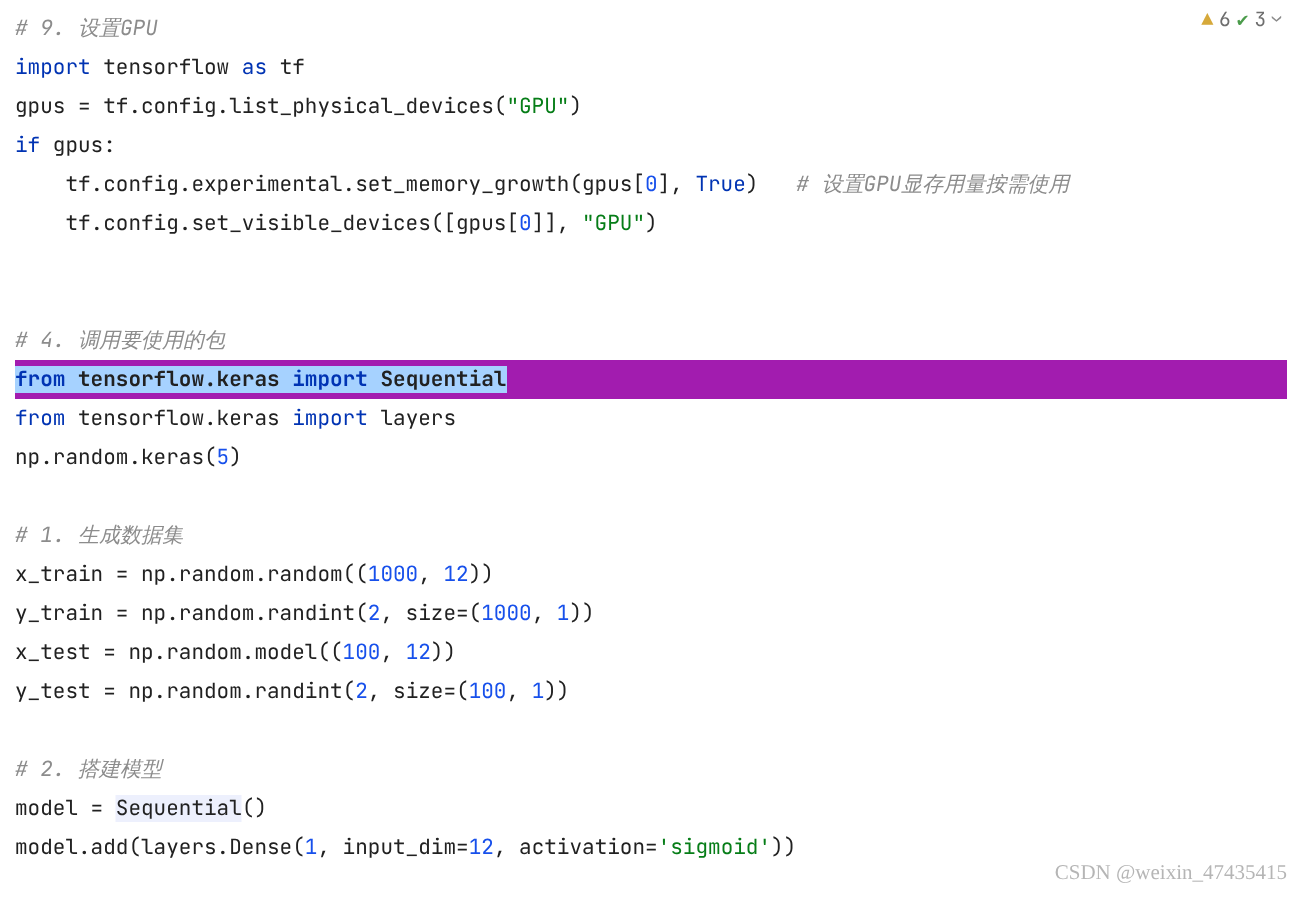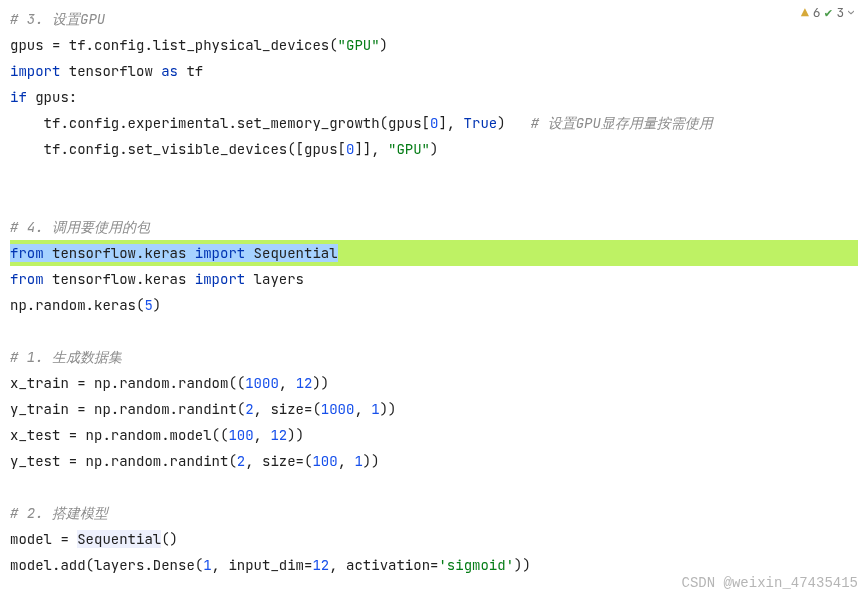--- a/index.html
+++ b/index.html
@@ -14,60 +14,60 @@
     position: relative;
     padding: 6px 10px;
     color: #212121;
   }
   .line { white-space: pre; }
   .comment { color: #8c8c8c; font-style: italic; }
   .kw { color: #0033b3; }
   .str { color: #067d17; }
   .num { color: #1750eb; }
   .sel { background: #a6d2ff; }
-  .hl-light { background: #bef264; }
+  .hl-light { background: #a21caf; font-weight: bold; }
   .boxed { background: #edf0fd; }
   .lint-warn { color: #d6a93a; font-weight: bold; }
   .lint-ok { color: #4b9c4b; font-weight: bold; }
   .bulb {
     display:inline-block; width:14px; height:14px; border-radius:50%;
     background: radial-gradient(circle at 40% 35%, #ffe584 0%, #f2b200 70%);
     box-shadow: 0 0 1px #c08a00;
     transform: translateY(2px);
   }
   .top-right {
     position: absolute; top: 6px; right: 12px;
     font-size: 13px; line-height: 1;
     display: flex; align-items: center; gap: 4px;
     color:#6e6e6e;
   }
   .watermark {
     position: absolute; bottom: 10px; right: 10px;
     color: rgba(120,120,120,0.55); font-size: 14px;
-    font-family: Liberation Mono, monospace;
+    font-family: Liberation Serif, serif;
     pointer-events: none;
     text-align: right;
   }
 </style>
 </head>
 <body>
 
 <div class="top-right">
   <span class="lint-warn">▲</span>
   <span>6</span>
   <span class="lint-ok">✔</span>
   <span>3</span>
   <span style="transform:rotate(90deg);color:#8a8a8a;">›</span>
 </div>
 
 <div>
 
-<div class="line"><span class="comment"># 3. 设置GPU</span></div>
+<div class="line"><span class="comment"># 9. 设置GPU</span></div>
+<div class="line"><span class="kw">import</span><span> tensorflow </span><span class="kw">as</span><span> tf</span></div>
 <div class="line"><span>gpus = tf.config.list_physical_devices(</span><span class="str">"GPU"</span><span>)</span></div>
-<div class="line"><span class="kw">import</span><span> tensorflow </span><span class="kw">as</span><span> tf</span></div>
 <div class="line"><span class="kw">if</span><span> gpus:</span></div>
 <div class="line"><span>    tf.config.experimental.set_memory_growth(gpus[</span><span class="num">0</span><span>], </span><span class="kw">True</span><span>)   </span><span class="comment"># 设置GPU显存用量按需使用</span></div>
 <div class="line"><span>    tf.config.set_visible_devices([gpus[</span><span class="num">0</span><span>]], </span><span class="str">"GPU"</span><span>)</span></div>
 
 <div class="line">&nbsp;</div>
 <div class="line">&nbsp;</div>
 
 <div class="line"><span class="comment"># 4. 调用要使用的包</span></div>
 <div class="line hl-light"><span class="sel"><span class="kw">from</span><span> tensorflow.keras </span><span class="kw">import</span><span> Sequential</span></span></div>
 <div class="line"><span class="kw">from</span><span> tensorflow.keras </span><span class="kw">import</span><span> layers</span></div>

